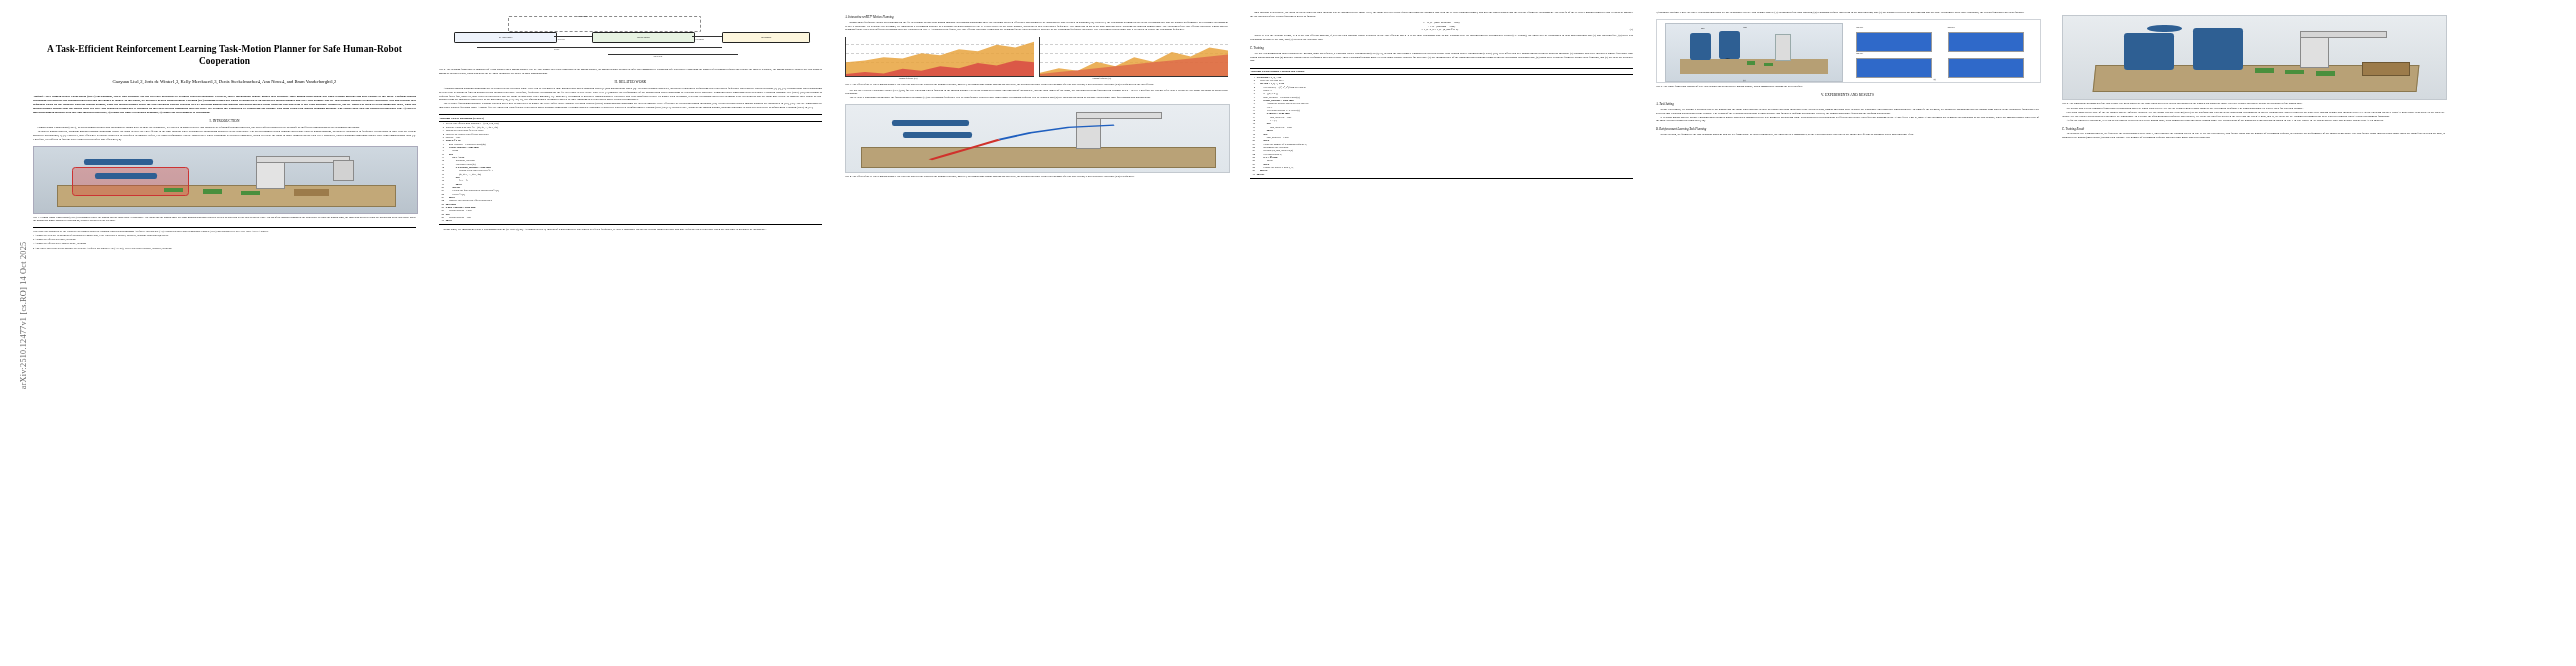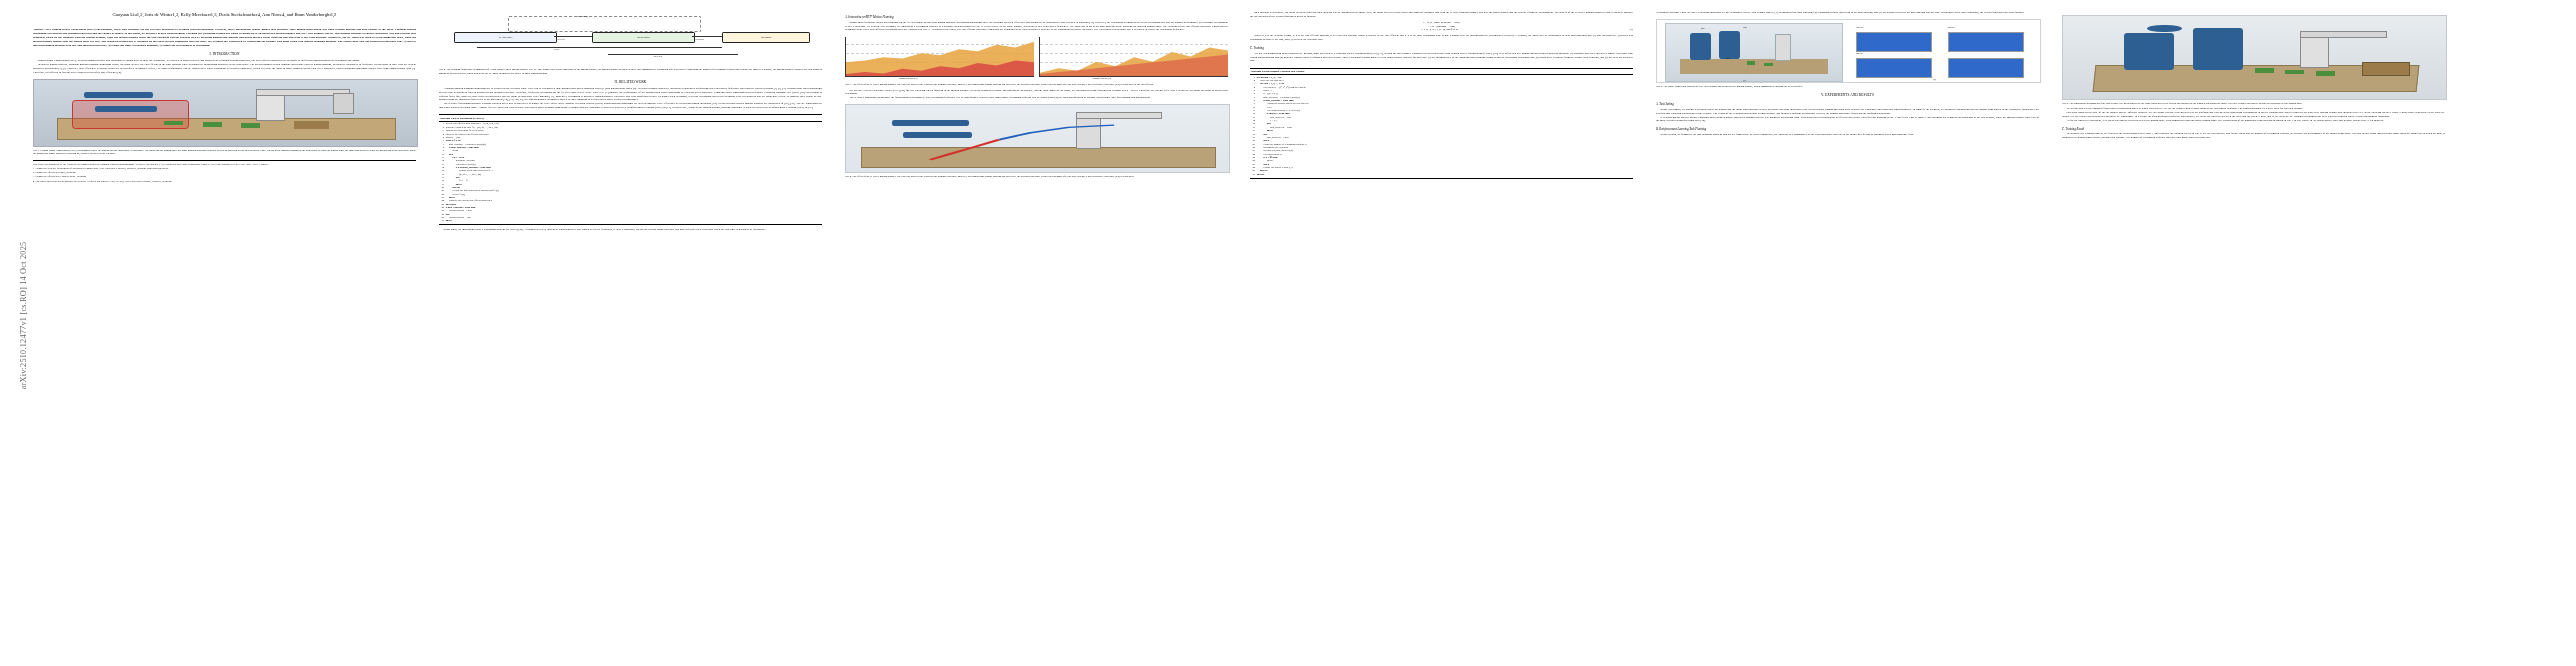--- a/index.html
+++ b/index.html
@@ -71,20 +71,21 @@
   .eqn{float:right;font-style:normal;}
 </style>
 </head>
 <body>
 
 <div class="page">
 
   <div class="arxiv-stamp">arXiv:2510.12477v1  [cs.RO]  14 Oct 2025</div>
 
   <div class="col c1">
+    <div class="title">A Task-Efficient Reinforcement Learning Task-Motion Planner for Safe Human-Robot Cooperation</div>
     <div class="authors">Gaoyuan Liu1,2, Joris de Winter1,3, Kelly Merckaert1,3, Denis Steckelmacher4, Ann Nowe4, and Bram Vanderborght1,2</div>
 
     <div class="abstract">
       <span class="lead">Abstract—</span><span>In a Human-Robot Cooperation (HRC) environment, safety and efficiency are the two core properties to evaluate robot performance. However, safety mechanisms usually hinder task efficiency since human intervention will cause backup motions and goal failures of the robot. Frequent motion replanning will increase the computational load and the chance of failure. In this paper, we present a hybrid Reinforcement Learning (RL) planning framework which is comprised of an interactive motion planner and a RL task planner. The RL task planner attempts to choose statistically safe and efficient task sequences based on the feedback from the motion planner, while the motion planner keeps the task execution process collision-free by detecting human arm motions and deploying new paths when the previous path is not valid anymore. Intuitively, the RL agent will learn to avoid dangerous tasks, while the motion planner ensures that the chosen tasks are safe. The proposed framework is validated on the cobot in both simulation and real tasks. We evaluate the framework by comparing the planner with hand-coded task-motion planning methods. The results show that the proposed framework can: 1) react to uncertain human motions with safe and smooth trajectories; 2) reduce the times of repeated planning; 3) reduce the total number of replanning.</span>
     </div>
 
     <div class="sec">I. INTRODUCTION</div>
     <p class="b">Human-Robot Cooperation (HRC), in which human workers and collaborative robots have to share the workspace, is expected to boost dexterity and productivity of manufacturing processes, but this is often jeopardized by an unsafe or inefficient coordination between humans and robots.</p>
     <p class="b">To protect human workers, abundant motion planning algorithms enable the robot to steer the end-effector to the goal position while avoiding the surrounding obstacles in the joint space. For an environment which contains uncertainty such as human motions, an intuitive solution is to frequently replan paths to cope with the current obstacles' distribution [1]-[3]. However, task efficiency is usually neglected or sacrificed to improve safety, e.g. robot performance can be conservative when replanning is activated constantly, which will stall the robot to make progress on the task level. Moreover, such replanning algorithms usually have high computational load [3]. Therefore, it's difficult to find the sweet spot between safety and efficiency [4].</p>
 

